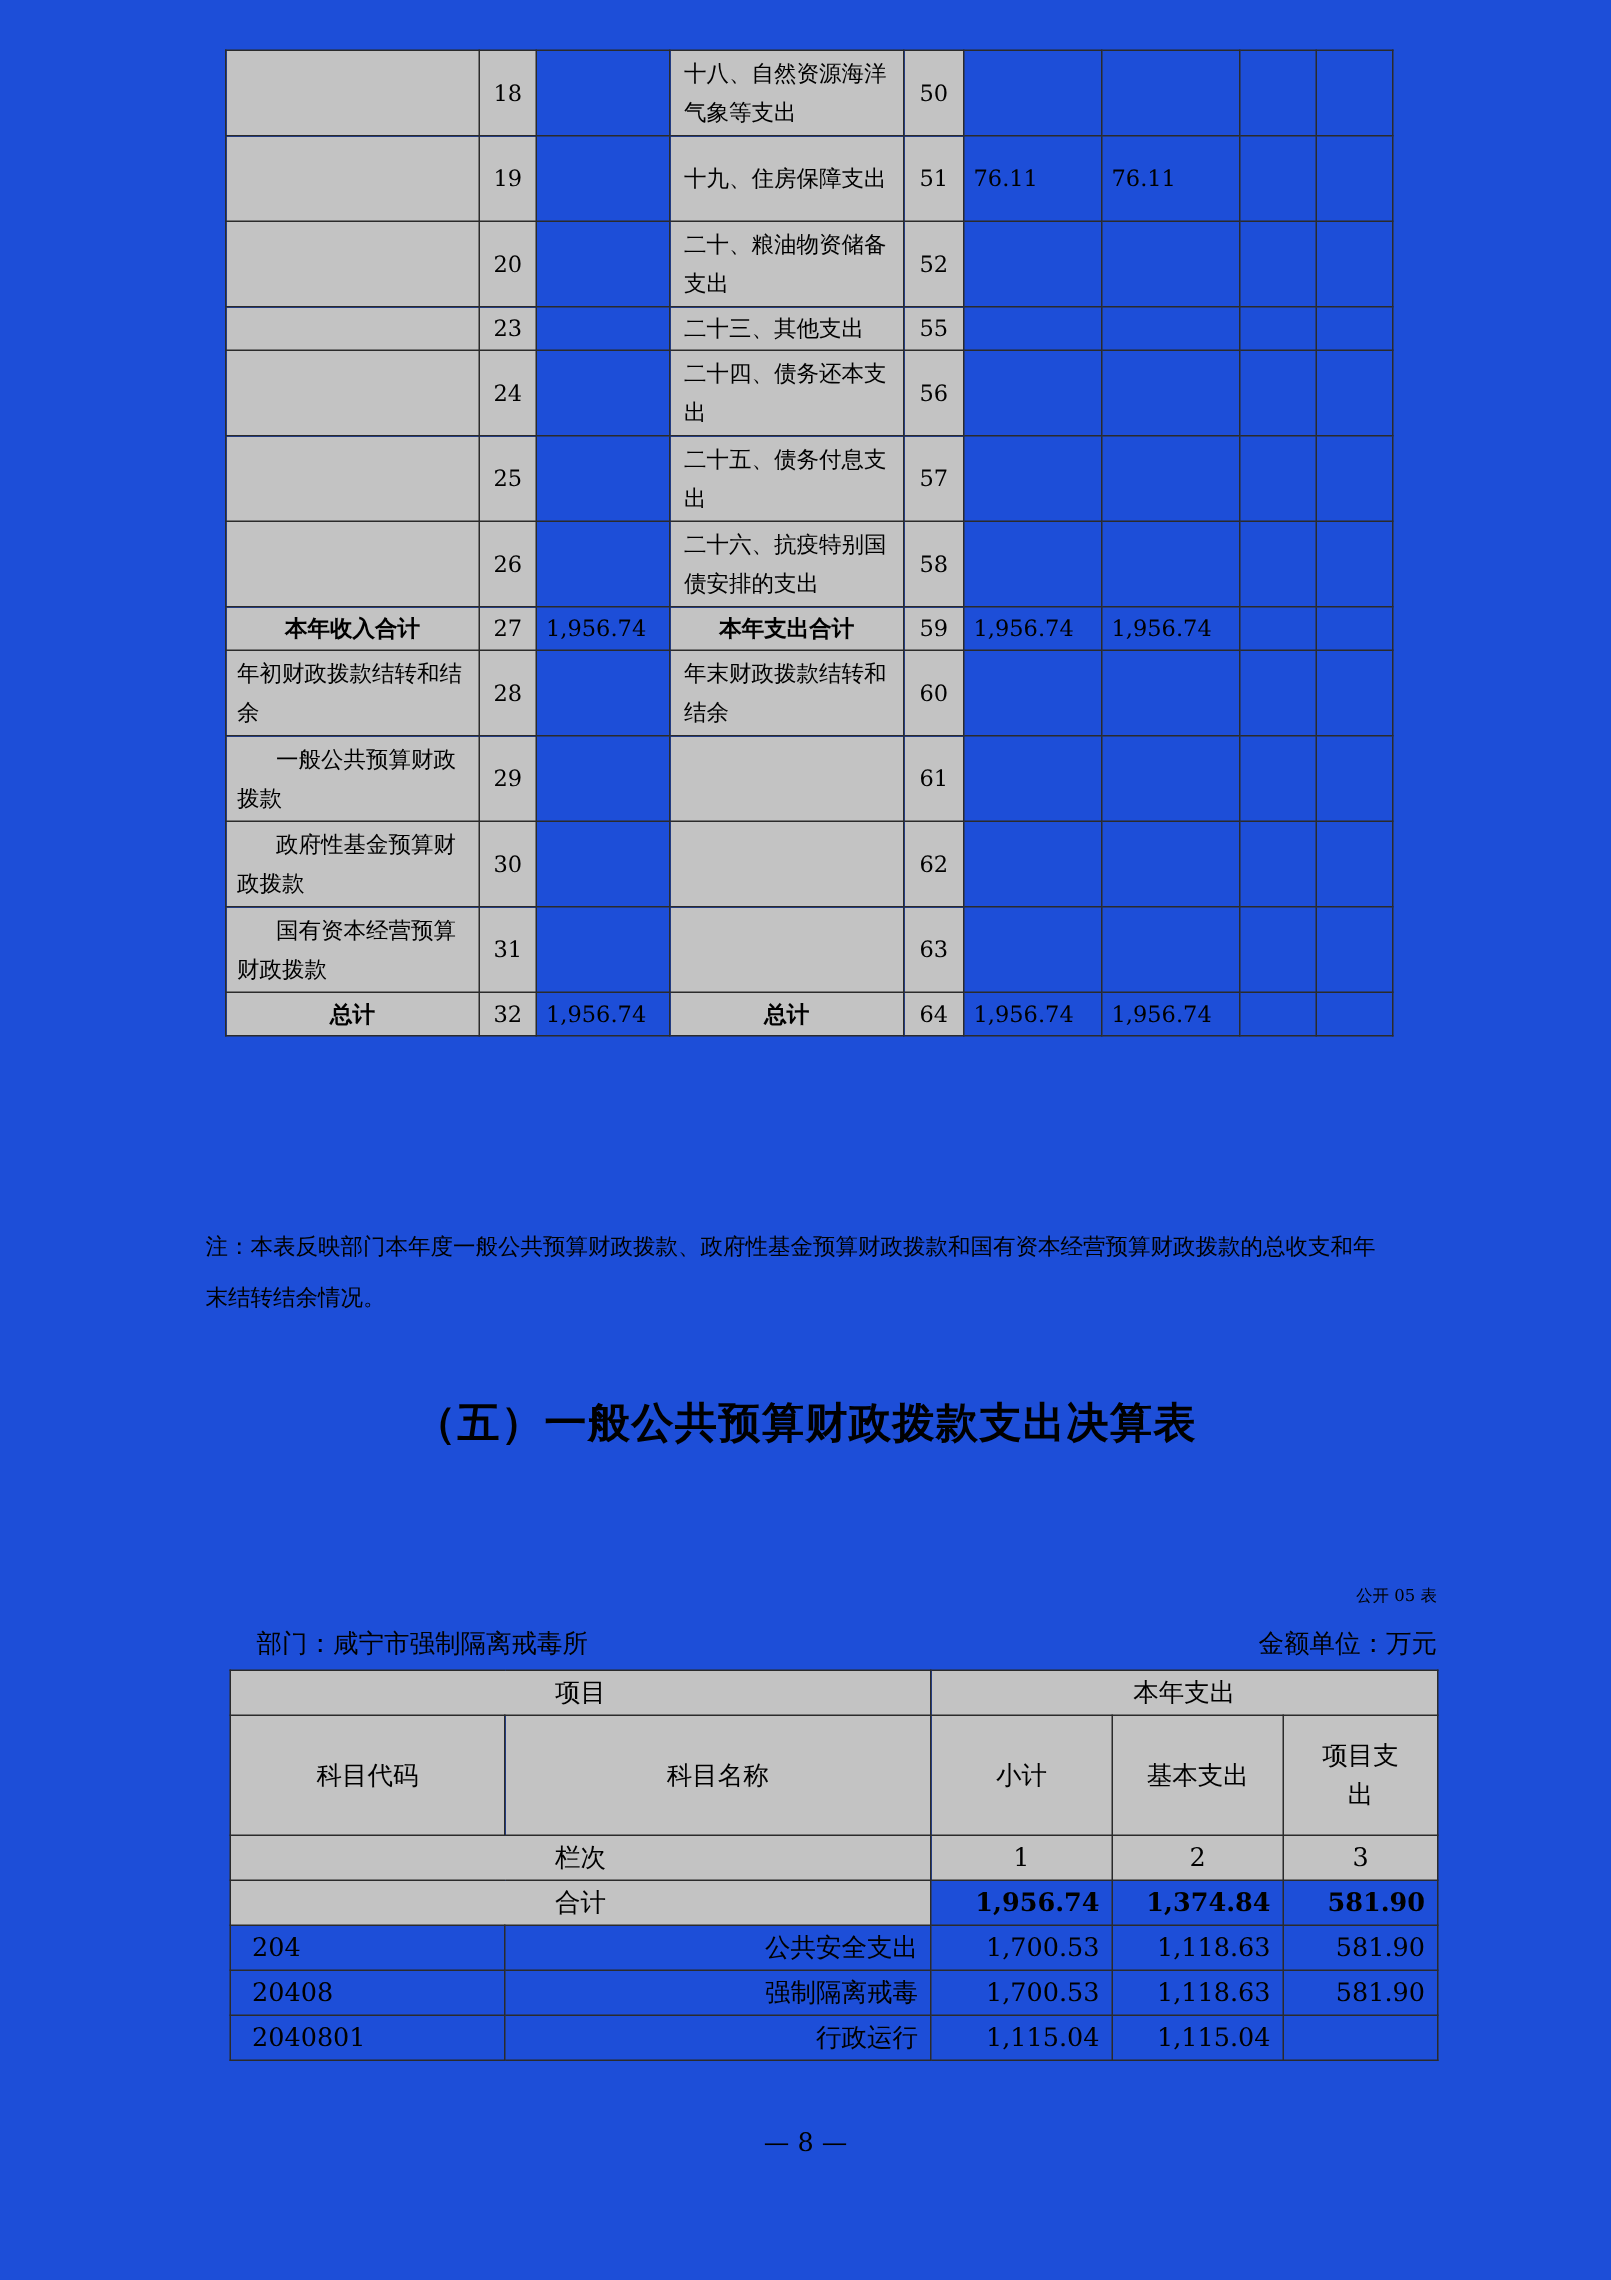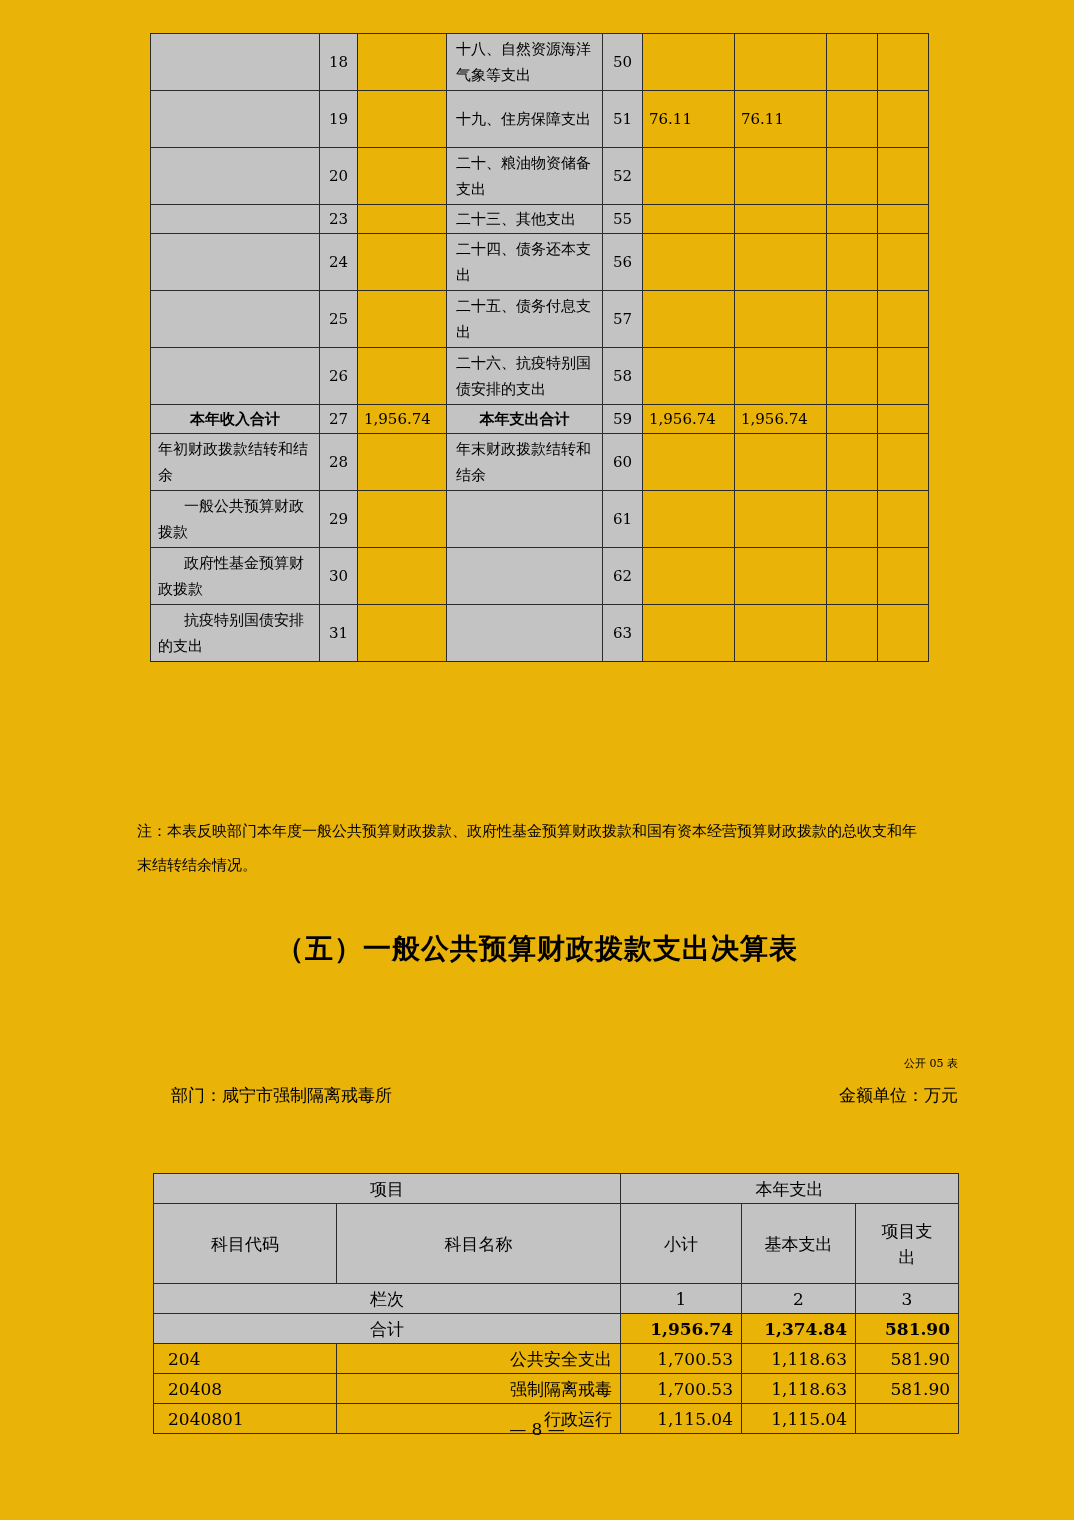--- a/index.html
+++ b/index.html
@@ -1,21 +1,21 @@
 <!DOCTYPE html>
 <html><head>
 <meta charset="utf-8">
 <style>
   html,body{margin:0;padding:0;background:#ffffff;}
   body{
     width:1074px;height:1520px;
     font-family:"DejaVu Serif","Liberation Serif",serif;
     color:#000;
   }
-  .page{position:relative;width:1074px;height:1520px;background:#eab308;overflow:hidden;}
+  .page{position:relative;width:1074px;height:1520px;background:#1d4ed8;overflow:hidden;}
 
   table{border-collapse:collapse;table-layout:fixed;}
   td{border:1px solid #2b2b2b;overflow:hidden;vertical-align:middle;}
   .gray{background:#c3c3c3;}
 
   
   .t1{position:absolute;left:150px;top:33px;width:778px;font-size:15px;}
   .t1 td{padding:1px 6px;line-height:26px;}
   .t1 tr.tall{height:57px;}
   .t1 tr.short{height:28px;}
@@ -32,21 +32,21 @@
   
   .heading{position:absolute;left:0;top:930px;width:1074px;text-align:center;
            font-size:28px;font-weight:bold;letter-spacing:1px;}
 
   
   .tableno{position:absolute;left:153px;top:1056px;width:805px;text-align:right;font-size:11px;}
   .metarow{position:absolute;left:153px;top:1084px;width:805px;font-size:17px;display:flex;justify-content:space-between;}
   .metarow .dept{padding-left:18px;}
 
   
-  .t2{position:absolute;left:153px;top:1173px;width:805px;font-size:17px;}
+  .t2{position:absolute;left:153px;top:1113px;width:805px;font-size:17px;}
   .t2 td{padding:0 8px;line-height:24px;}
   .t2 tr.h30{height:30px;}
   .t2 tr.h80{height:80px;}
   .t2 .c{text-align:center;padding:0 4px;}
   .t2 .code{text-align:left;padding-left:14px;}
   .t2 .nm{text-align:right;padding-left:12px;}
   .t2 .nm-ind{text-indent:2em;}
   .t2 .val{text-align:right;padding-right:8px;}
   .t2 .b{font-weight:bold;}
   .t2 .w3{display:inline-block;width:3.1em;text-align:center;vertical-align:middle;line-height:26px;}
@@ -201,31 +201,42 @@
       <td class="amt"></td>
       <td class="gray name"></td>
       <td class="gray num">62</td>
       <td class="amt"></td>
       <td class="amt"></td>
       <td></td>
       <td></td>
     </tr>
 
     <tr class="tall">
-      <td class="gray lbl ind">抗疫特别国债安排的支出</td>
+      <td class="gray lbl ind">国有资本经营预算财政拨款</td>
       <td class="gray num">31</td>
       <td class="amt"></td>
       <td class="gray name"></td>
       <td class="gray num">63</td>
       <td class="amt"></td>
       <td class="amt"></td>
       <td></td>
       <td></td>
     </tr>
 
+    <tr class="short">
+      <td class="gray bc">总计</td>
+      <td class="gray num">32</td>
+      <td class="amt">1,956.74</td>
+      <td class="gray bc">总计</td>
+      <td class="gray num">64</td>
+      <td class="amt">1,956.74</td>
+      <td class="amt">1,956.74</td>
+      <td></td>
+      <td></td>
+    </tr>
   </tbody>
     </table>
 
   <div class="note">注：本表反映部门本年度一般公共预算财政拨款、政府性基金预算财政拨款和国有资本经营预算财政拨款的总收支和年末结转结余情况。</div>
 
   <div class="heading">（五）一般公共预算财政拨款支出决算表</div>
 
   <div class="tableno">公开 05 表</div>
   <div class="metarow">
     <span class="dept">部门：咸宁市强制隔离戒毒所</span>

